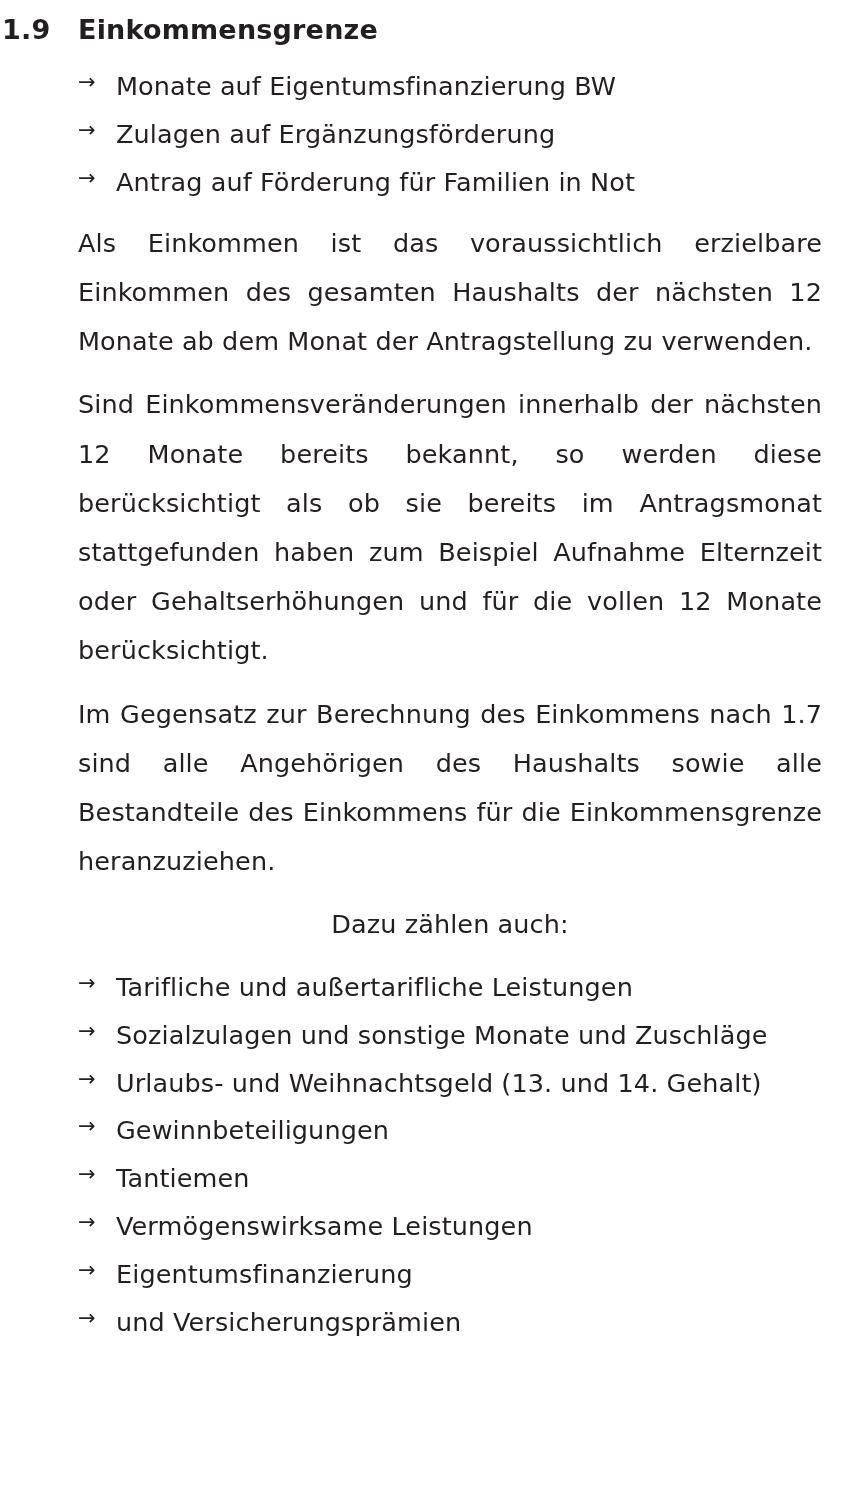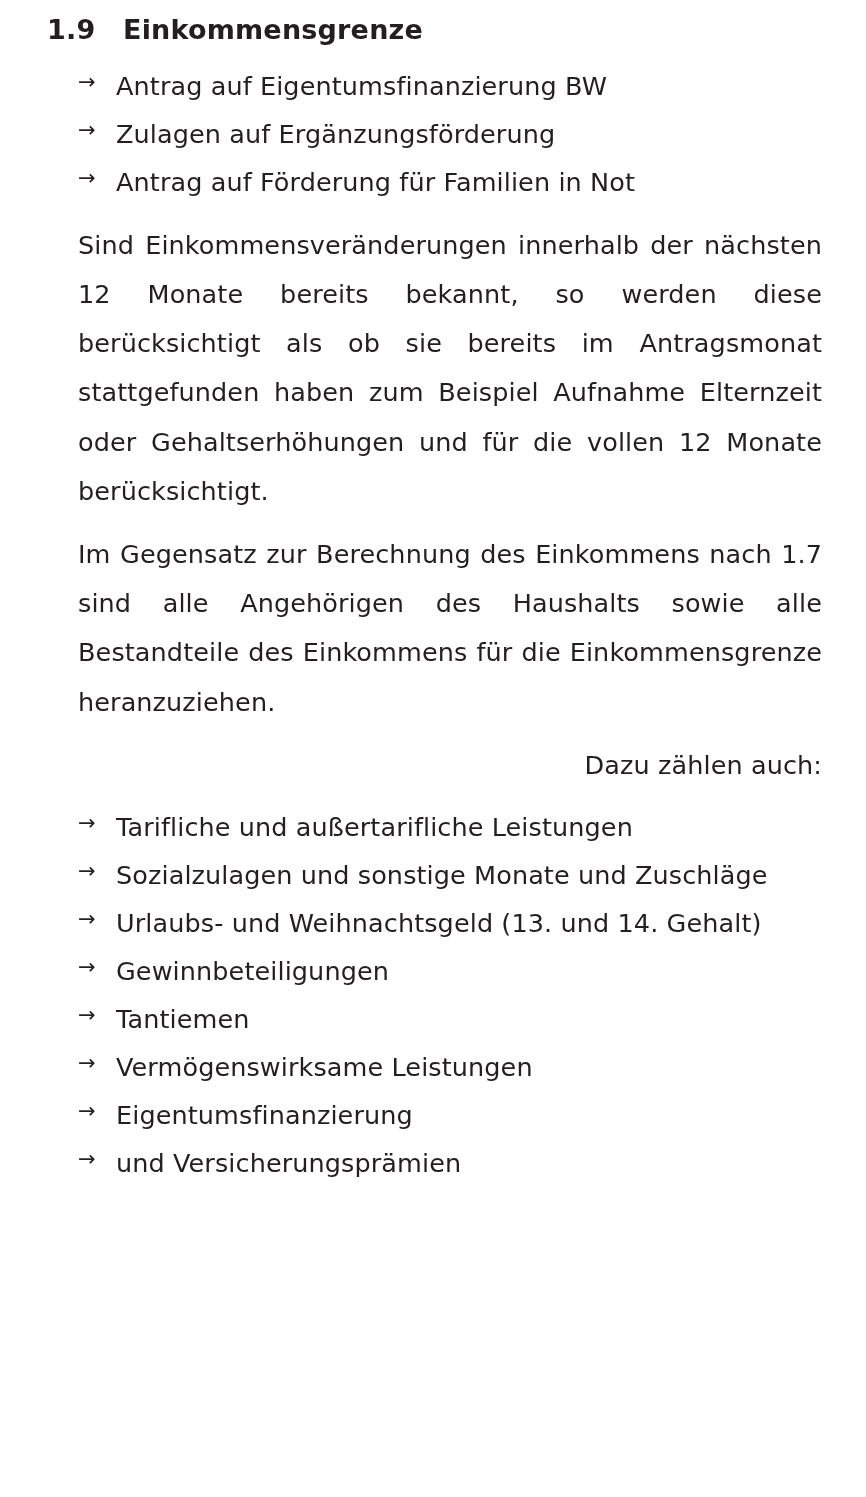--- a/index.html
+++ b/index.html
@@ -18,21 +18,20 @@
     min-height: 1497px;
     box-sizing: border-box;
     padding: 14px 44px 0 0;
     position: relative;
   }
   
   .heading {
     display: flex;
     align-items: baseline;
     margin: 0 0 18px 0;
-    padding-left: 45px;
   }
   .heading-number {
     width: 78px;
     flex: 0 0 78px;
     font-size: 27px;
     font-weight: bold;
     letter-spacing: 0.2px;
     padding-left: 2px;
     box-sizing: border-box;
   }
@@ -48,21 +47,21 @@
     font-size: 25.5px;
     line-height: 1.93;
     text-align: justify;
     text-justify: inter-word;
     letter-spacing: 0.1px;
   }
   .para.last-line-normal {
     text-align-last: left;
   }
   .para.no-justify {
-    text-align: right;
+    text-align: center;
   }
   
   .bullet-list {
     list-style: none;
     margin: 0 0 14px 0;
     padding: 0 0 0 78px;
   }
   .bullet-item {
     display: flex;
     align-items: flex-start;
@@ -94,32 +93,33 @@
 
   <div class="heading">
     <div class="heading-number">1.9</div>
     <div class="heading-title">Einkommensgrenze</div>
   </div>
 
 
   <ul class="bullet-list">
     <li class="bullet-item">
       <span class="bullet-arrow">→</span>
-      <span class="bullet-text">Antrag auf Eigentumsfinanzierung BW</span>
+      <span class="bullet-text">Monate auf Eigentumsfinanzierung BW</span>
     </li>
     <li class="bullet-item">
       <span class="bullet-arrow">→</span>
       <span class="bullet-text">Zulagen auf Ergänzungsförderung</span>
     </li>
     <li class="bullet-item">
       <span class="bullet-arrow">→</span>
       <span class="bullet-text">Antrag auf Förderung für Familien in Not</span>
     </li>
   </ul>
 
+  <p class="para last-line-normal tight-top">Als Einkommen ist das voraussichtlich erzielbare Einkommen des gesamten Haushalts der nächsten 12 Monate ab dem Monat der Antragstellung zu verwenden.</p>
 
   <p class="para last-line-normal">Sind Einkommensveränderungen innerhalb der nächsten 12 Monate bereits bekannt, so werden diese berücksichtigt als ob sie bereits im Antragsmonat stattgefunden haben zum Beispiel Aufnahme Elternzeit oder Gehaltserhöhungen und für die vollen 12 Monate berücksichtigt.</p>
 
   <p class="para last-line-normal">Im Gegensatz zur Berechnung des Einkommens nach 1.7 sind alle Angehörigen des Haushalts sowie alle Bestandteile des Einkommens für die Einkommensgrenze heranzuziehen.</p>
 
   <p class="para no-justify">Dazu zählen auch:</p>
 
   <ul class="bullet-list">
     <li class="bullet-item">
       <span class="bullet-arrow">→</span>

